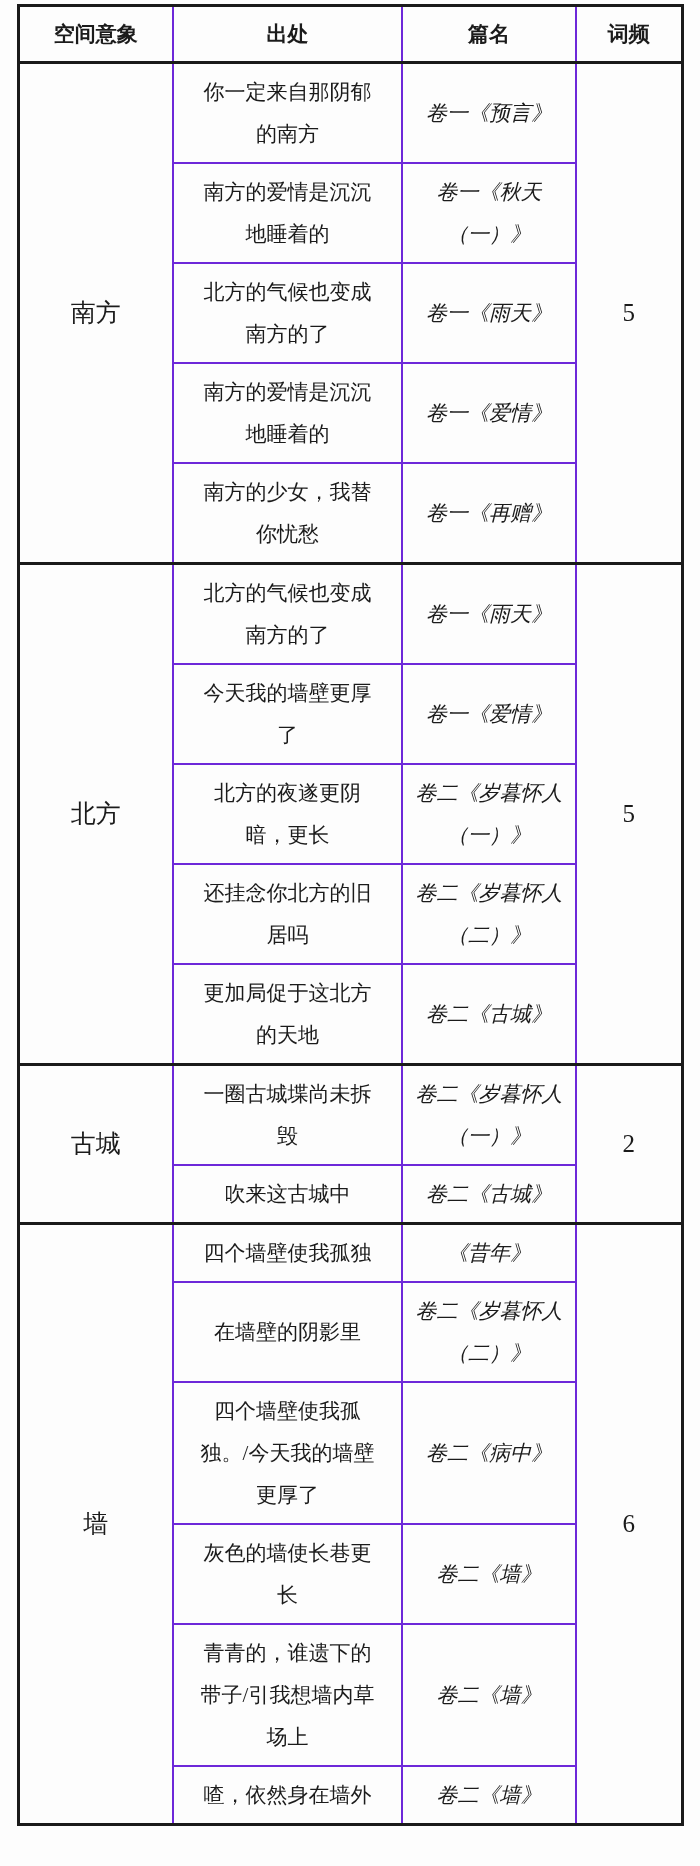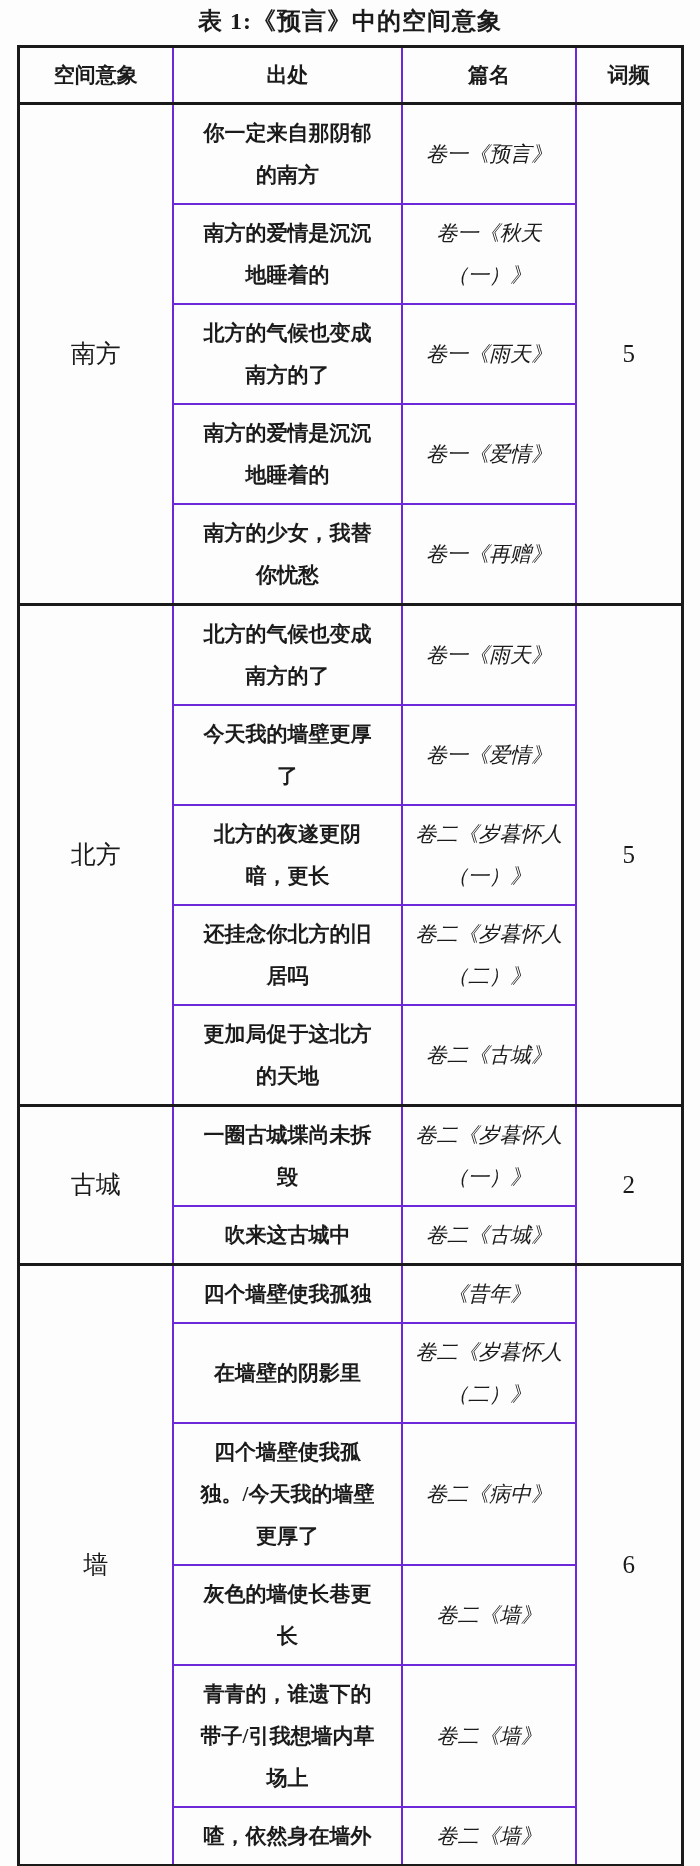--- a/index.html
+++ b/index.html
@@ -37,31 +37,30 @@
     font-size: 21px;
     line-height: 42px;
     padding: 7px 6px;
     box-sizing: border-box;
   }
   .imagery-table th {
     font-weight: bold;
     border-bottom: 3px solid #1a1a1a;
     padding: 6px 4px;
   }
-  .imagery-table td.source-cell { padding: 7px 24px; font-weight: bold; }
+  .imagery-table td.source-cell { padding: 7px 24px; }
   .imagery-table td.poem-cell   { padding: 7px 11px; font-style: italic; }
   .imagery-table td.imagery-cell,
   .imagery-table td.freq-cell   { font-size: 25px; }
   .imagery-table tr.group-first td { border-top: 3px solid #1a1a1a; }
 </style>
 </head>
 <body>
 
 <div class="page">
-  <div class="table-title">表 1:《预言》中的空间意象</div>
 
   <table class="imagery-table">
     <colgroup>
       <col style="width:155px">
       <col style="width:229px">
       <col style="width:174px">
       <col style="width:106px">
     </colgroup>
     <thead>
       <tr>

